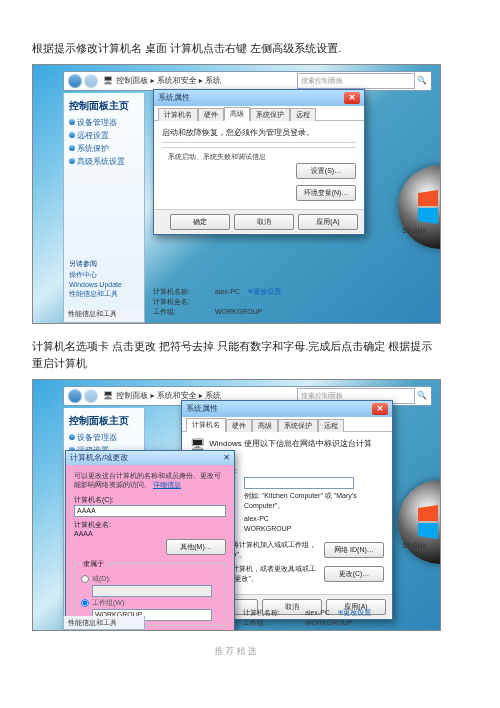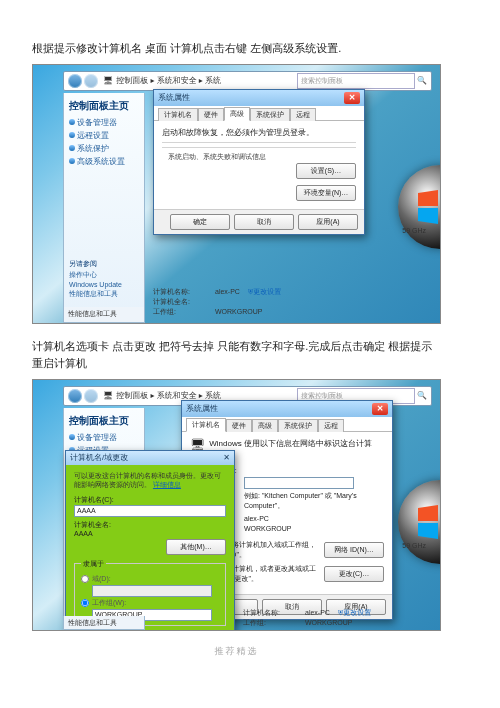--- a/index.html
+++ b/index.html
@@ -180,21 +180,21 @@
     box-shadow:2px 3px 8px rgba(0,0,0,.45);
     font-size:7px; color:#222;
   }
   .dlg2 .title {
     background: linear-gradient(#cde8ff,#a3cef0);
     height:14px;
     display:flex; align-items:center; justify-content:space-between;
     padding:0 4px;
     font-size:8px; color:#1a3a5a;
   }
-  .dlg2 .body { padding:6px 8px; background:#84cc16;}
+  .dlg2 .body { padding:6px 8px; background:#f9a8d4;}
   .dlg2 .info2 { font-size:7px; color:#333; line-height:1.3; margin-bottom:6px;}
   .dlg2 .lnk { color:#0b5fbb; text-decoration:underline;}
   fieldset.radio {
     border:1px solid #c8c8c8; padding:4px 6px; font-size:7px; margin:4px 0;
   }
   fieldset.radio legend { font-size:7px; }
   .radio label { display:flex; align-items:center; gap:3px; margin:1px 0; color:#555;}
   .radio input[type=radio]{ width:8px;height:8px; margin:0;}
   .txt {
     width:100%; height:12px; border:1px solid #7a9ab5; background:#fff;

